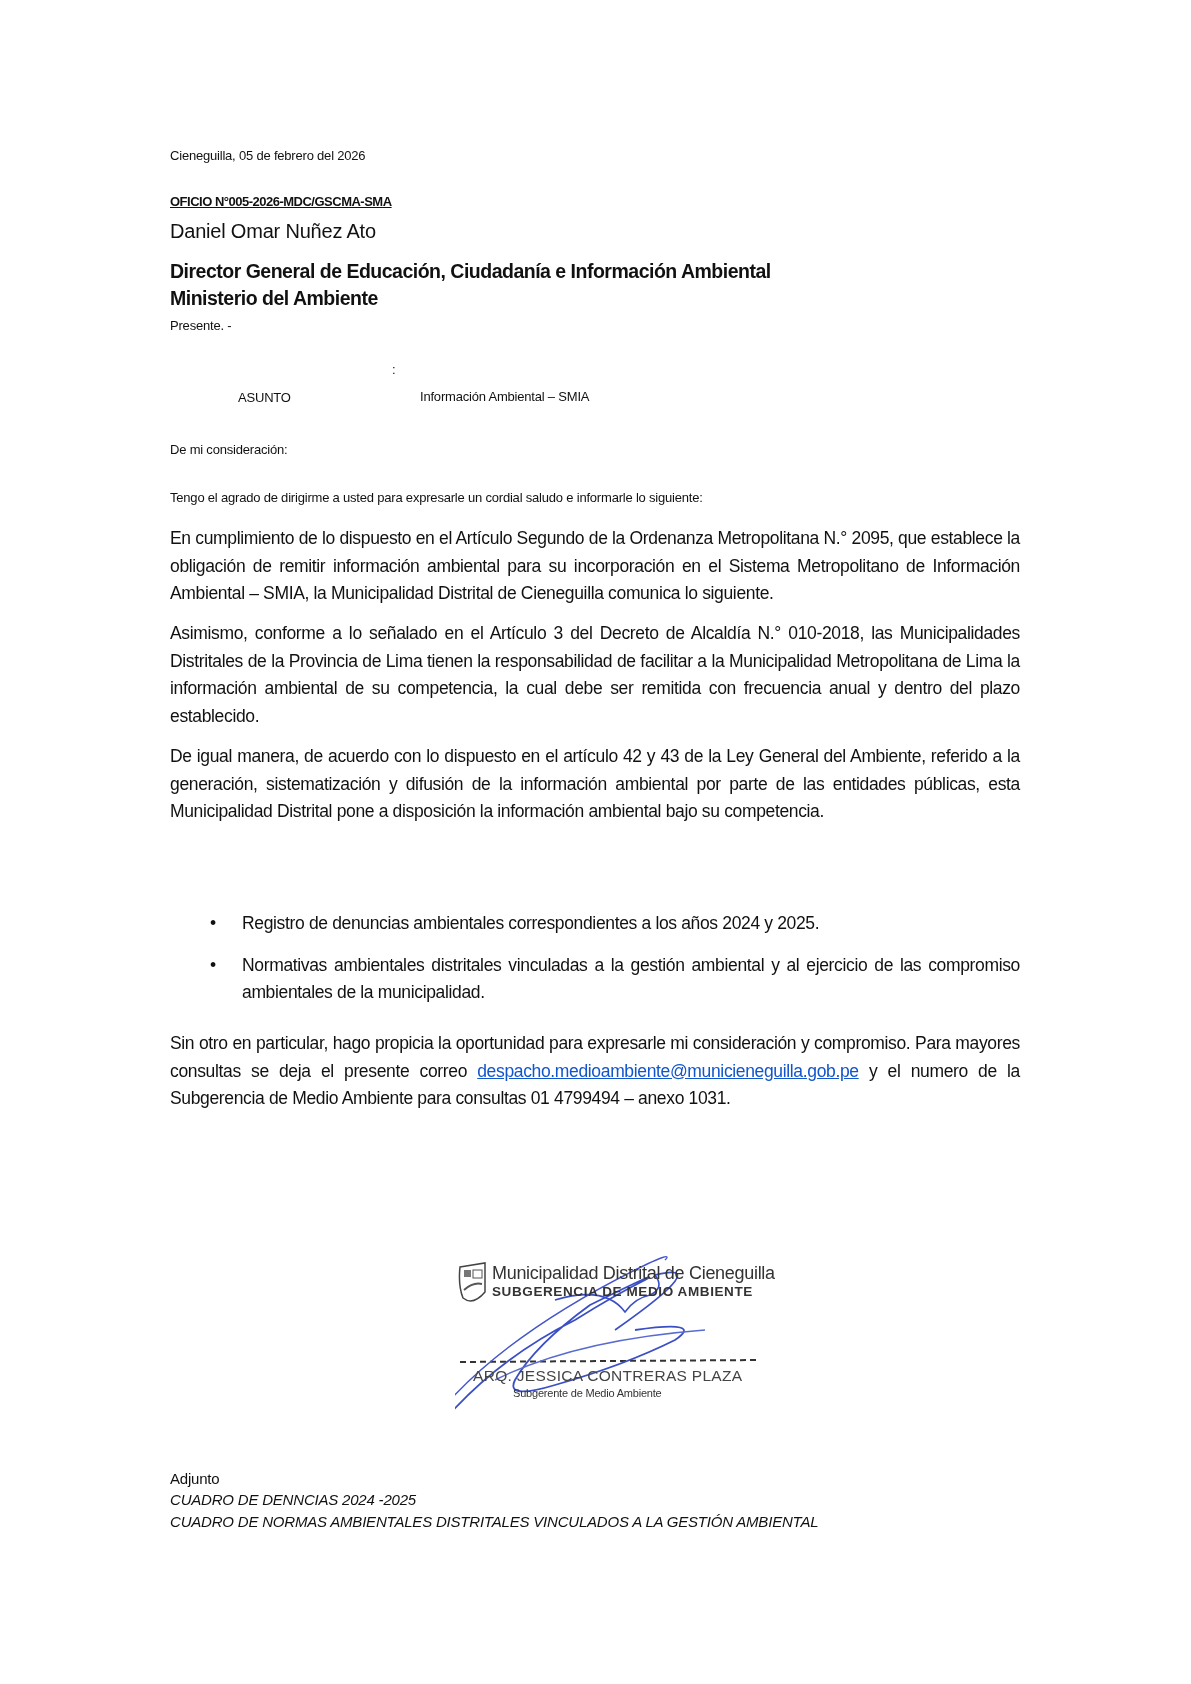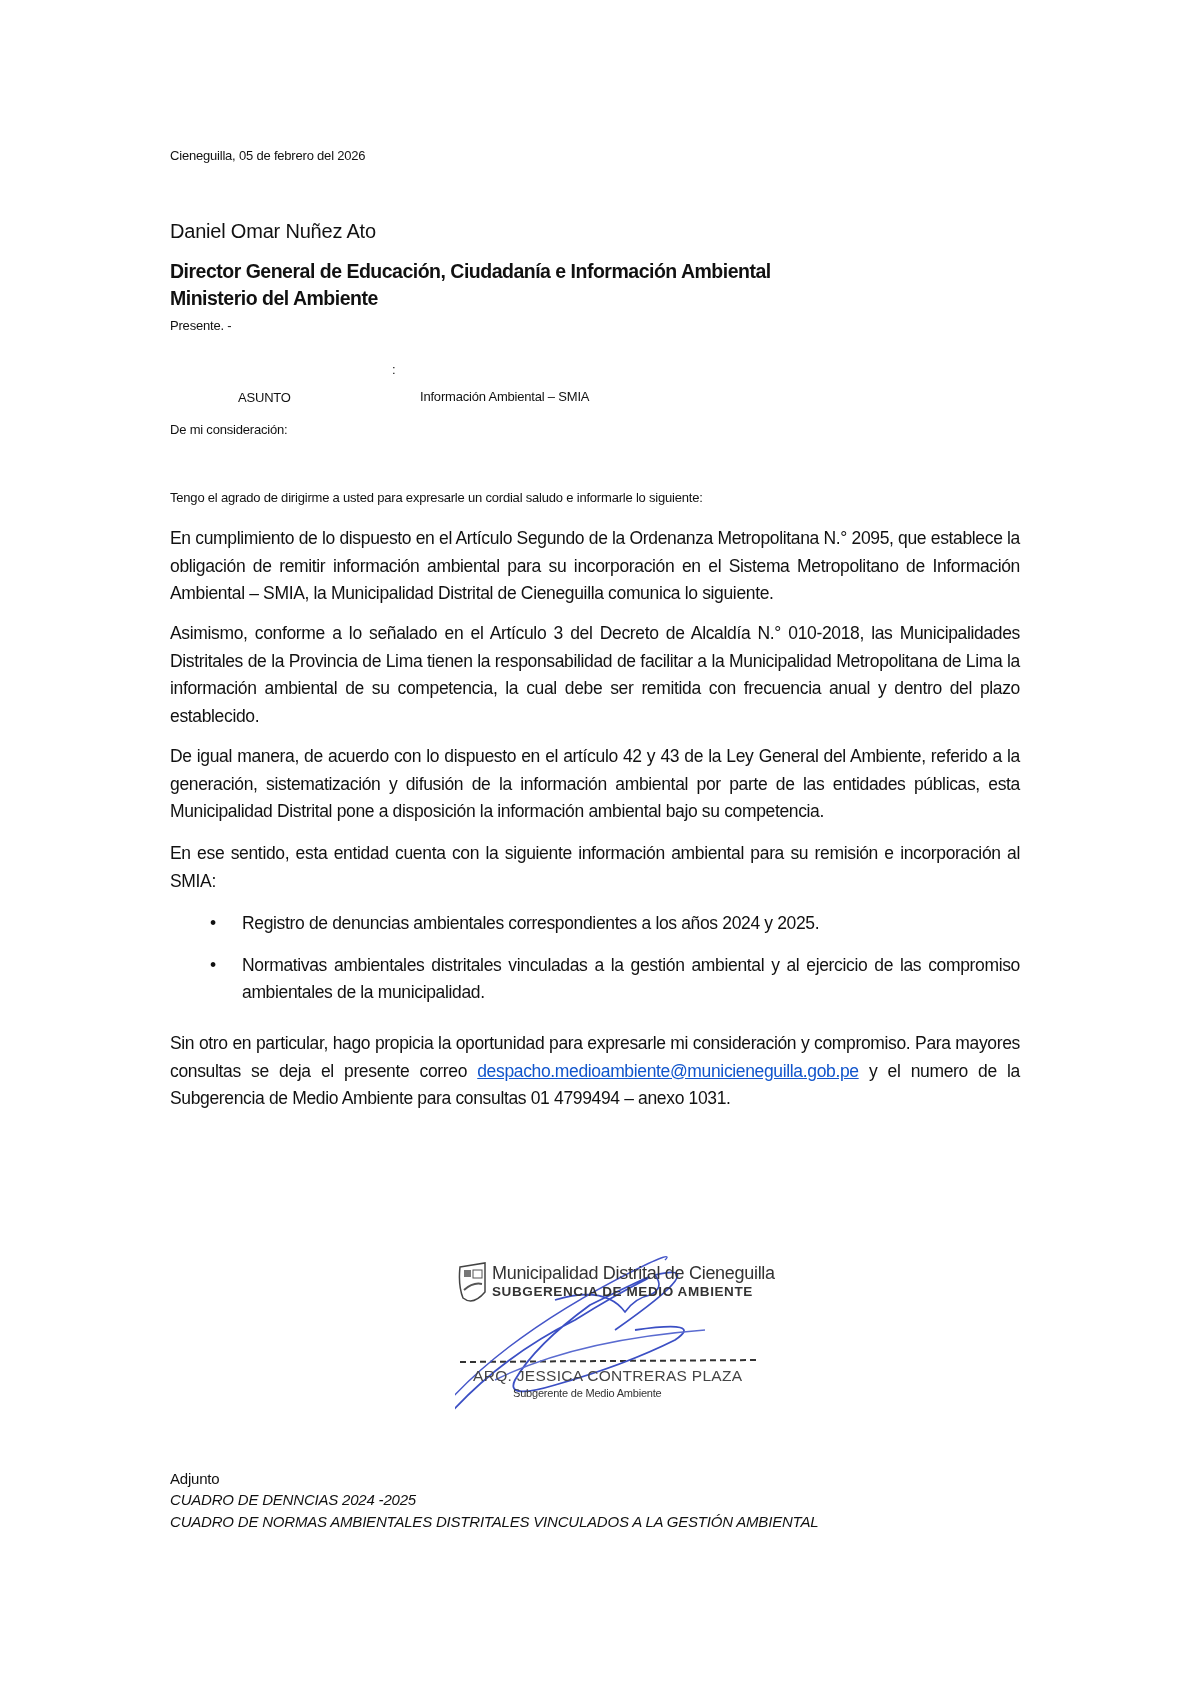--- a/index.html
+++ b/index.html
@@ -20,41 +20,41 @@
   .bullets li .dot { position:absolute; left:40px; top:0; }
   .stamp { position:absolute; left:455px; top:1240px; width:330px; height:190px; }
 </style>
 </head>
 <body>
 
 <div class="page">
 
   <div class="txt" style="left:170px; top:142px;">Cieneguilla, 05 de febrero del 2026</div>
 
+  <div class="txt bold ul" style="left:170px; top:188px; letter-spacing:-0.5px;">OFICIO N°005-2026-MDC/GSCMA-SMA</div>
 
   <div class="txt" style="left:170px; top:218px; font-size:20px;">Daniel Omar Nuñez Ato</div>
   <div class="txt bold" style="left:170px; top:258px; font-size:19.5px; letter-spacing:-0.5px;">Director General de Educación, Ciudadanía e Información Ambiental</div>
   <div class="txt bold" style="left:170px; top:285px; font-size:19.5px; letter-spacing:-0.5px;">Ministerio del Ambiente</div>
   <div class="txt" style="left:170px; top:312px;">Presente. -</div>
 
   <div class="txt" style="left:238px; top:356px;margin-top:28px;">ASUNTO</div>
   <div class="txt" style="left:392px; top:356px;">:</div>
   <div class="txt" style="left:420px; top:383px;">Información Ambiental – SMIA</div>
 
-  <div class="txt" style="left:170px; top:416px;">De mi consideración:</div>
+  <div class="txt" style="left:170px; top:436px;">De mi consideración:</div>
 
   <div class="txt" style="left:170px; top:484px;">Tengo el agrado de dirigirme a usted para expresarle un cordial saludo e informarle lo siguiente:</div>
 
   <div class="block" style="top:525px;">En cumplimiento de lo dispuesto en el Artículo Segundo de la Ordenanza Metropolitana N.° 2095, que establece la obligación de remitir información ambiental para su incorporación en el Sistema Metropolitano de Información Ambiental – SMIA, la Municipalidad Distrital de Cieneguilla comunica lo siguiente.</div>
 
   <div class="block" style="top:620px;">Asimismo, conforme a lo señalado en el Artículo 3 del Decreto de Alcaldía N.° 010-2018, las Municipalidades Distritales de la Provincia de Lima tienen la responsabilidad de facilitar a la Municipalidad Metropolitana de Lima la información ambiental de su competencia, la cual debe ser remitida con frecuencia anual y dentro del plazo establecido.</div>
 
   <div class="block" style="top:743px;">De igual manera, de acuerdo con lo dispuesto en el artículo 42 y 43 de la Ley General del Ambiente, referido a la generación, sistematización y difusión de la información ambiental por parte de las entidades públicas, esta Municipalidad Distrital pone a disposición la información ambiental bajo su competencia.</div>
 
-  <div class="block" style="top:840px;">En ese sentido, esta entidad cuenta con la siguiente información ambiental para su remisión e incorporación al SMIA:</div>
 
   <ul class="bullets" style="top:910px;">
     <li style="margin-bottom:14px;">
       <span class="dot">•</span>
       <span>Registro de denuncias ambientales correspondientes a los años 2024 y 2025.</span>
     </li>
     <li>
       <span class="dot">•</span>
       <span>Normativas ambientales distritales vinculadas a la gestión ambiental y al ejercicio de las compromiso ambientales de la municipalidad.</span>
     </li>

